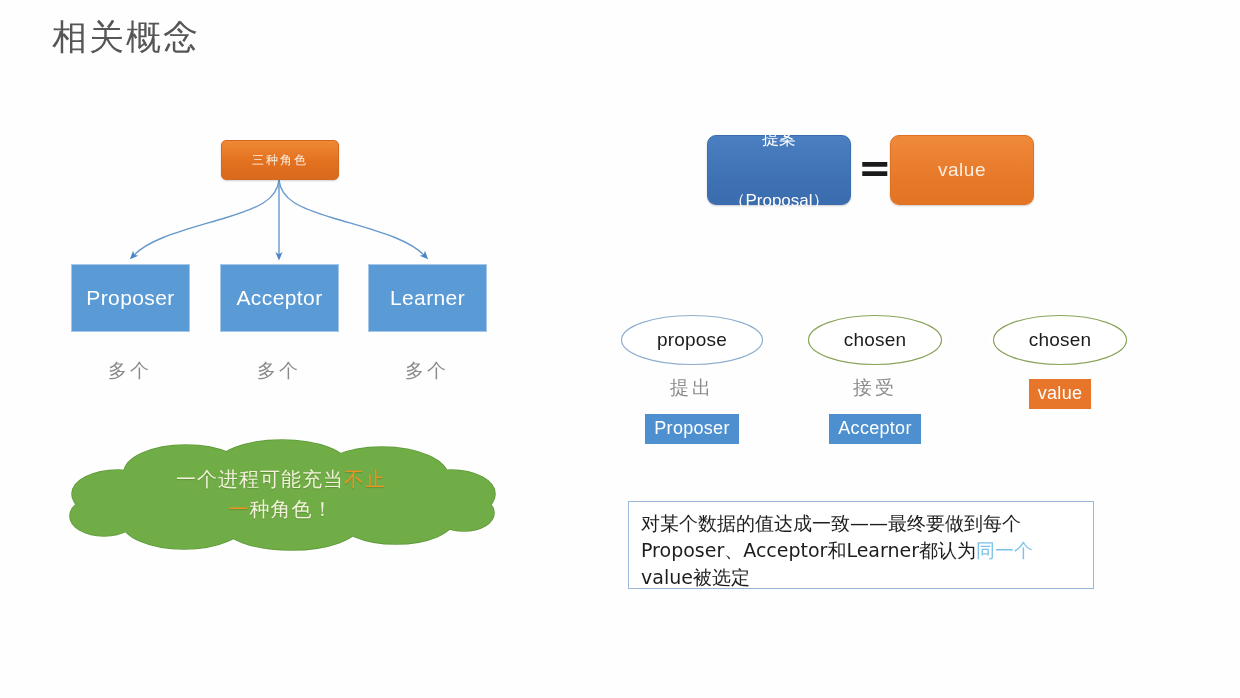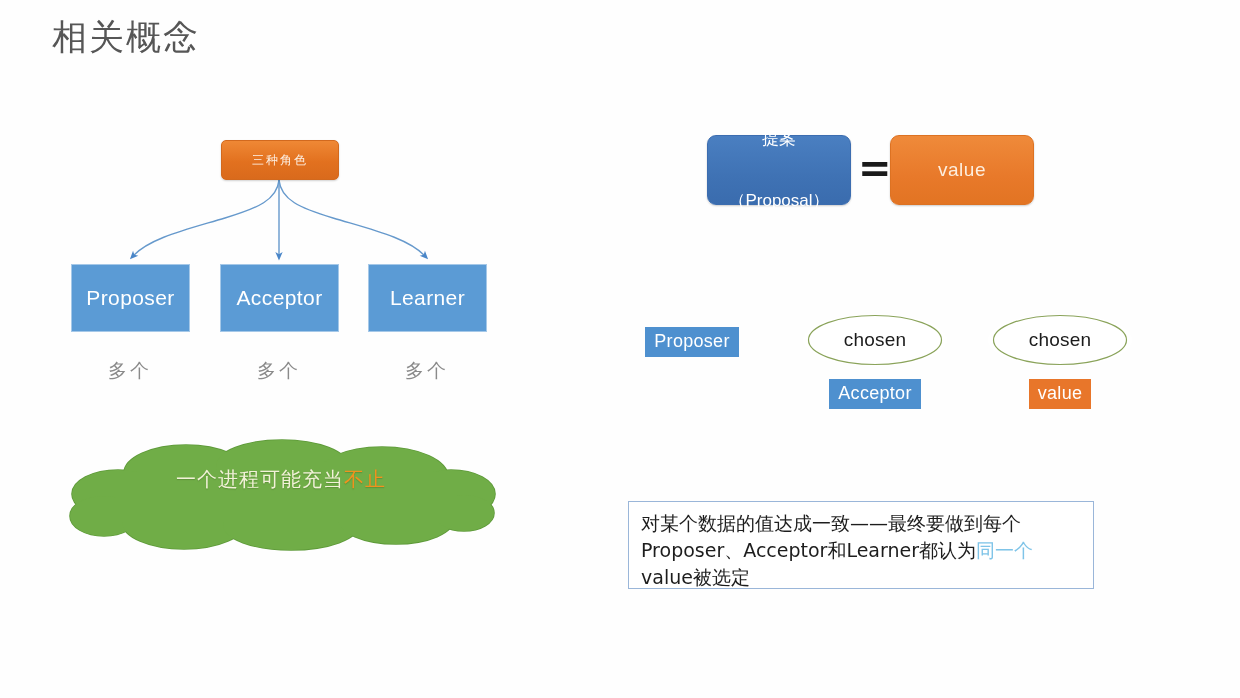--- a/index.html
+++ b/index.html
@@ -273,43 +273,52 @@
         <ellipse cx="38" cy="79" rx="34" ry="20"></ellipse>
         <ellipse cx="118" cy="85" rx="62" ry="27"></ellipse>
         <ellipse cx="225" cy="88" rx="68" ry="25"></ellipse>
         <ellipse cx="330" cy="82" rx="58" ry="25"></ellipse>
         <ellipse cx="398" cy="76" rx="30" ry="18"></ellipse>
         <rect x="50" y="35" width="340" height="50"></rect>
       </g>
     </svg>
     <div id="cloud-text">
       <div><span>一个进程可能充当</span><span class="hl-orange">不止</span></div>
+      <div><span class="hl-orange">一</span><span>种角色！</span></div>
     </div>
   </div>
 
   <div id="proposal-box">
     <span>提案</span>
     <span>（Proposal）</span>
   </div>
   <div id="equals-sign">=</div>
   <div id="value-box">
     <span>value</span>
   </div>
 
   <div class="term-group" style="left:612px; top:314px;">
+    <div class="term-ellipse">
+      <svg style="position:absolute;left:0;top:0;" width="144" height="52" viewBox="0 0 144 52">
+        <ellipse cx="72" cy="26" rx="70.5" ry="24.5" fill="#ffffff" stroke="#8faecd" stroke-width="1.2"></ellipse>
+      </svg>
+      <span style="position:relative;">propose</span>
+    </div>
+    <div class="term-cn">提出</div>
     <span class="term-tag tag-blue">Proposer</span>
   </div>
 
   <div class="term-group" style="left:795px; top:314px;">
     <div class="term-ellipse">
       <svg style="position:absolute;left:0;top:0;" width="144" height="52" viewBox="0 0 144 52">
         <ellipse cx="72" cy="26" rx="66.5" ry="24.5" fill="#ffffff" stroke="#8aa35a" stroke-width="1.2"></ellipse>
       </svg>
       <span style="position:relative;">chosen</span>
     </div>
+    <div class="term-cn">接受</div>
     <span class="term-tag tag-blue">Acceptor</span>
   </div>
 
   <div class="term-group" style="left:980px; top:314px;">
     <div class="term-ellipse">
       <svg style="position:absolute;left:0;top:0;" width="144" height="52" viewBox="0 0 144 52">
         <ellipse cx="72" cy="26" rx="66.5" ry="24.5" fill="#ffffff" stroke="#8aa35a" stroke-width="1.2"></ellipse>
       </svg>
       <span style="position:relative;">chosen</span>
     </div>

